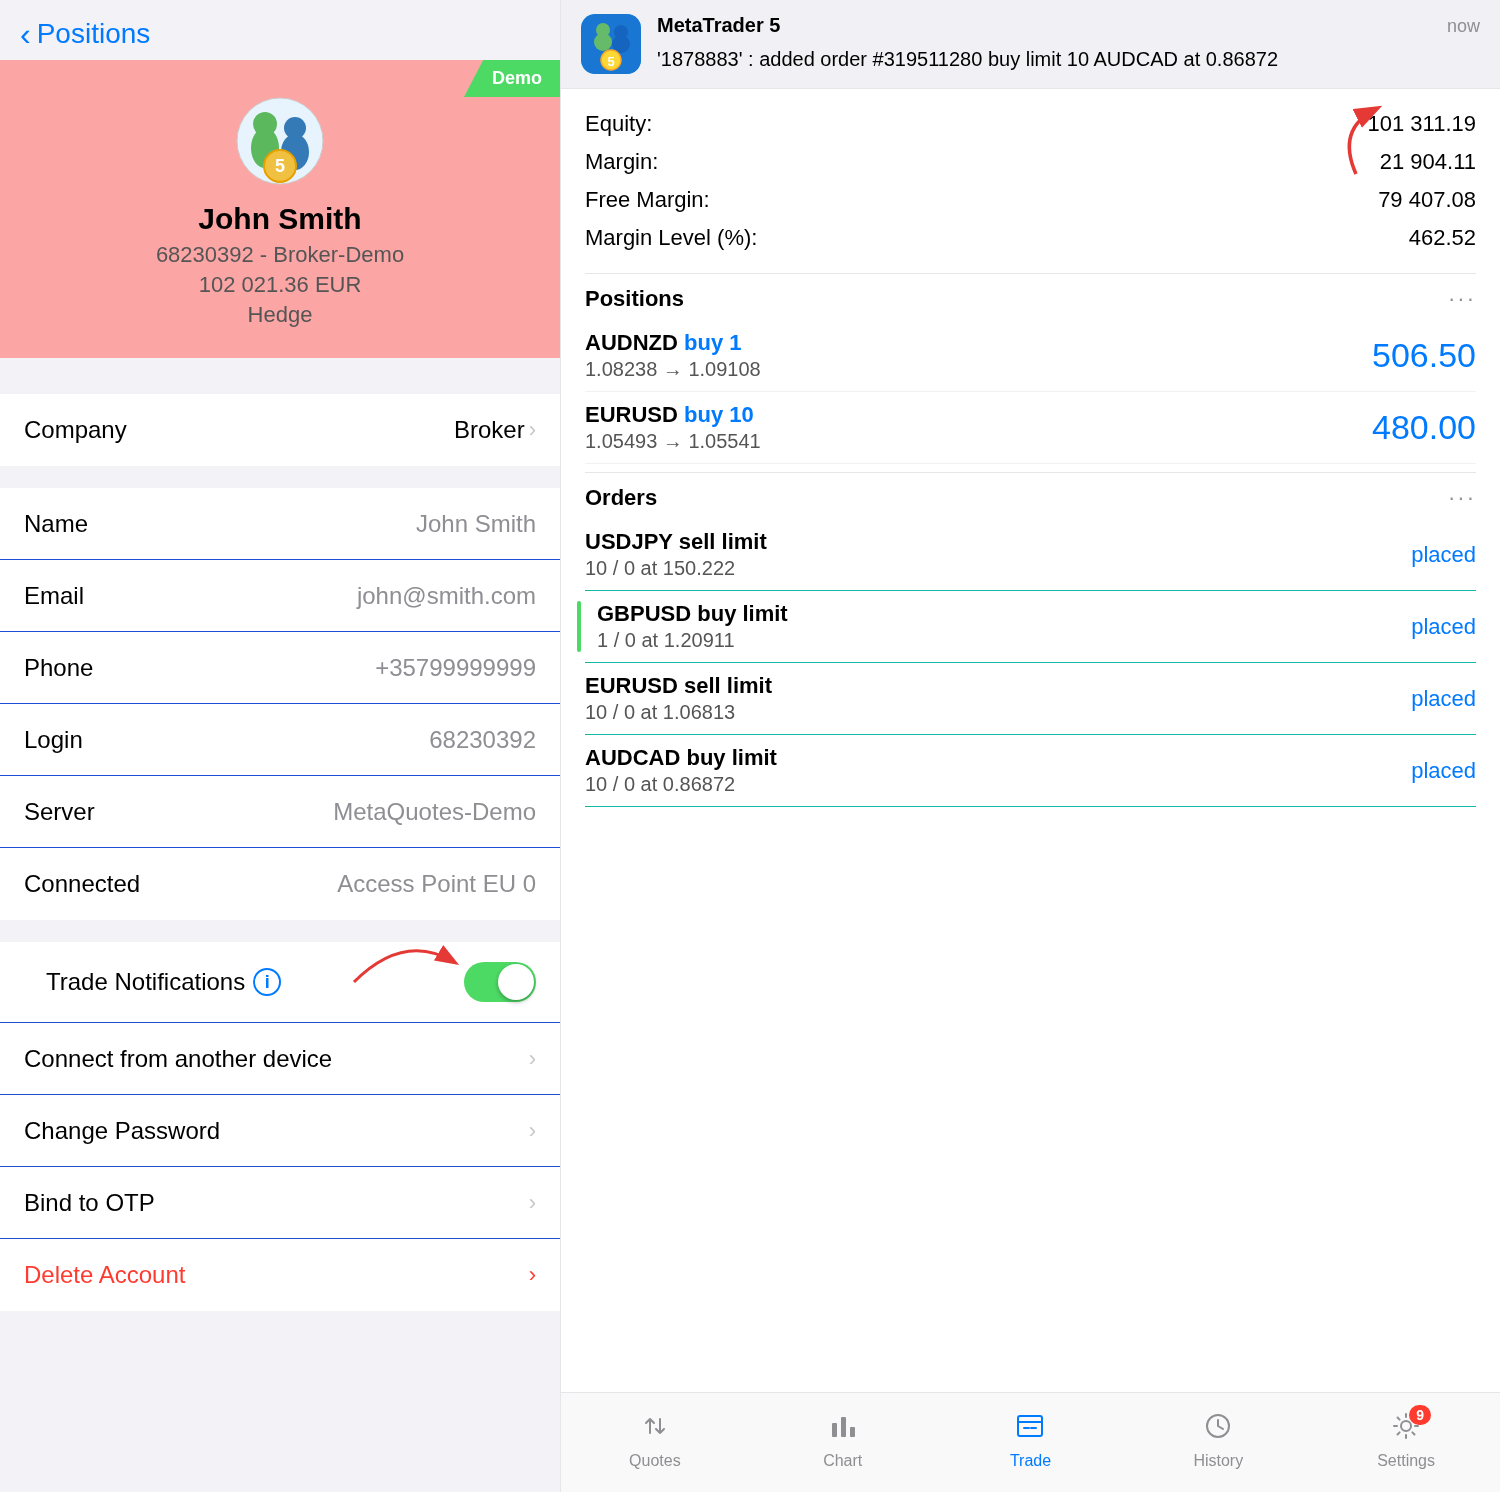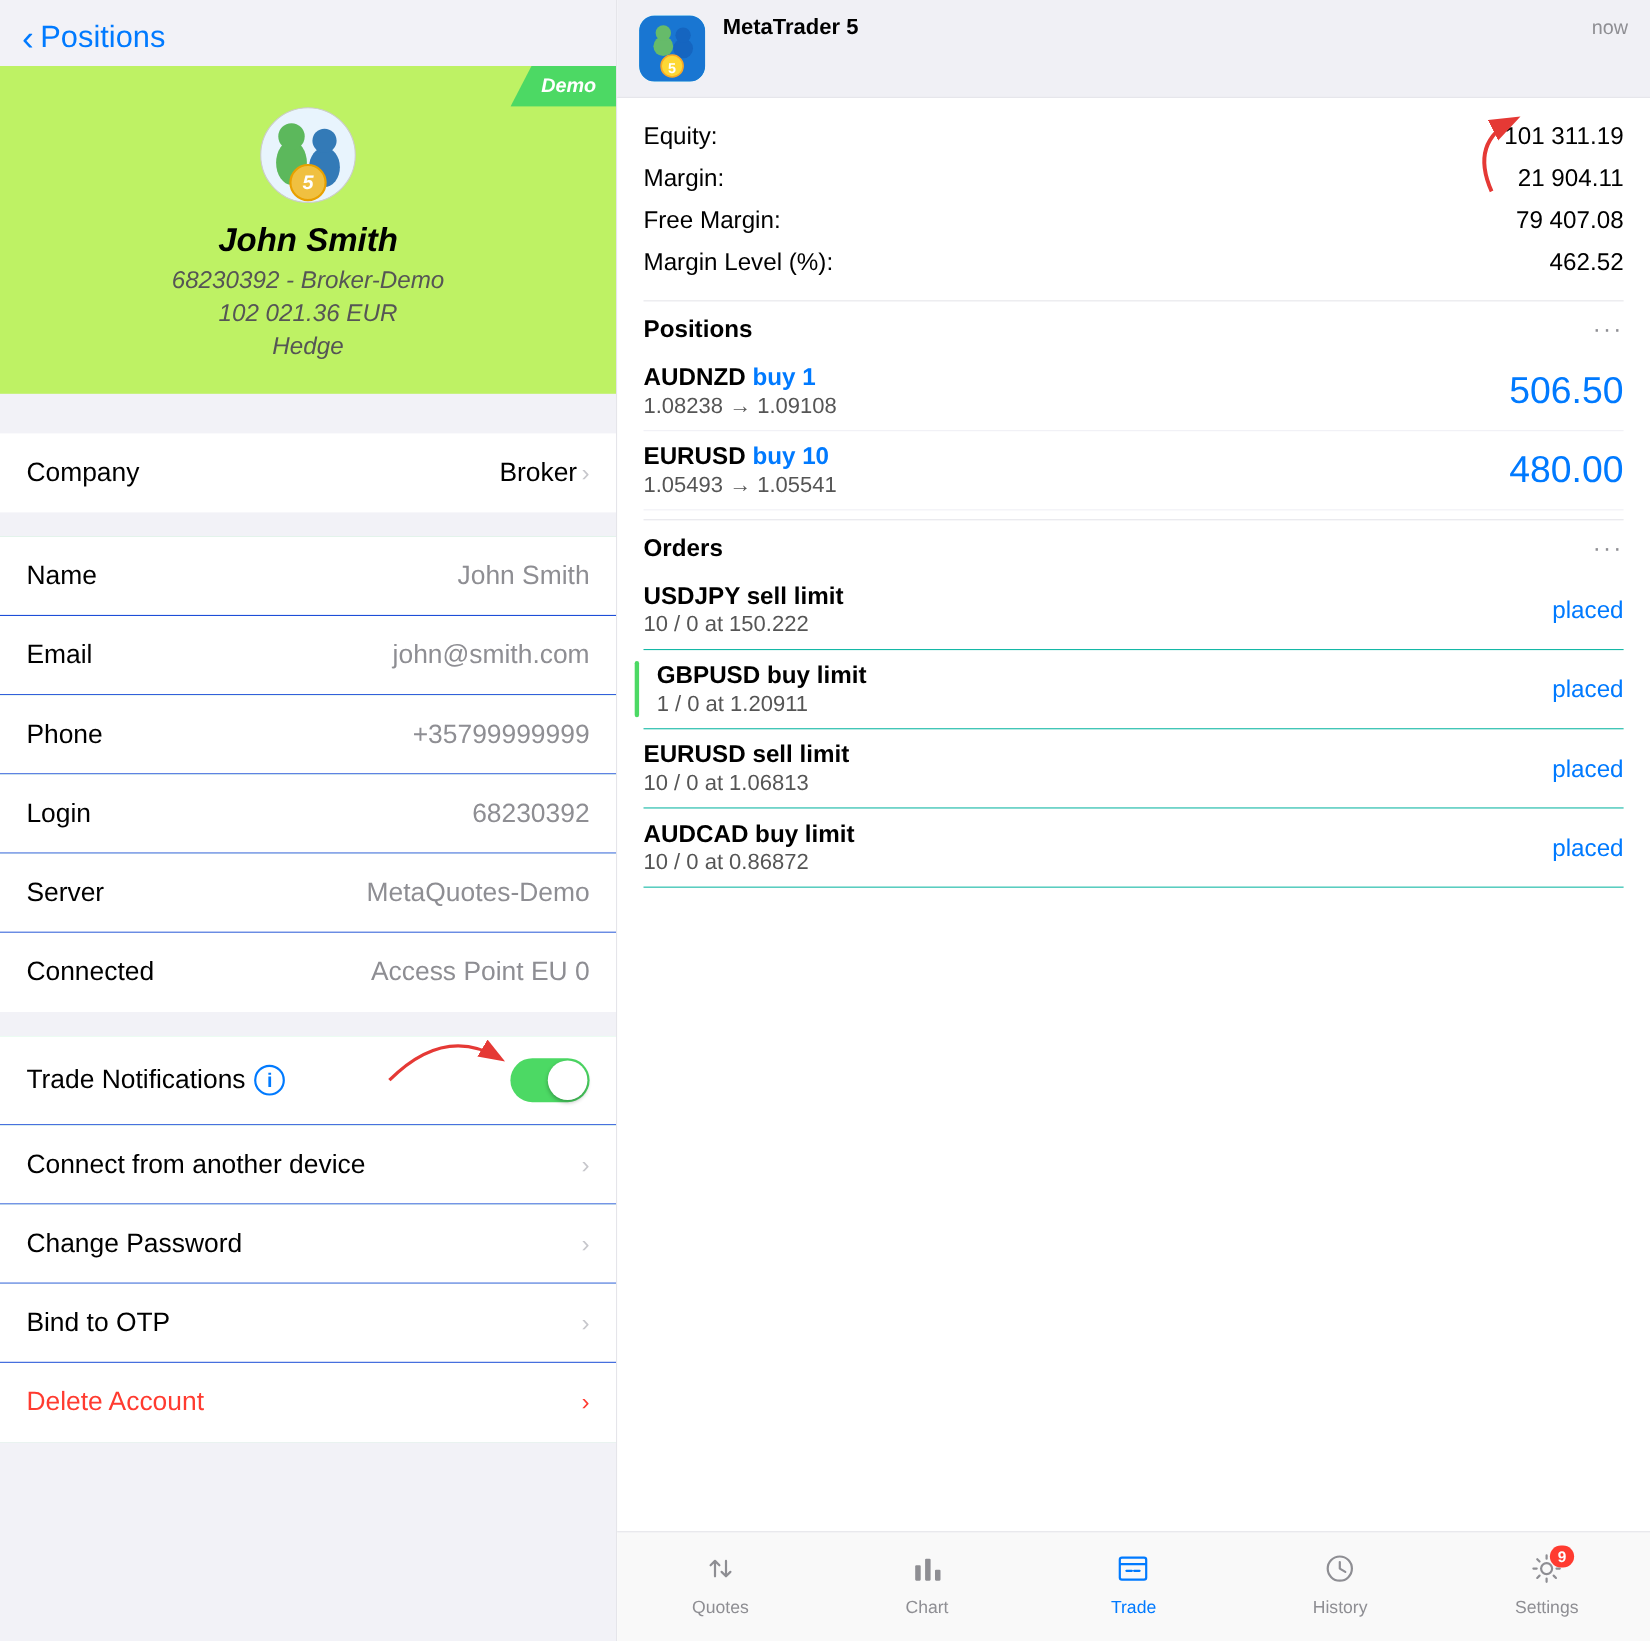--- a/index.html
+++ b/index.html
@@ -42,28 +42,27 @@
       line-height: 1;
       margin-right: 2px;
       color: #007aff;
     }
     .nav-back-label {
       font-size: 28px;
       color: #007aff;
     }
 
     .profile-section {
-      background: #bef264;
+      background: #fca5a5;
       margin: 0;
       padding: 36px 20px 30px 20px;
       display: flex;
       flex-direction: column;
       align-items: center;
       position: relative;
-      font-style: italic;
     }
     .demo-badge {
       position: absolute;
       top: 0;
       right: 0;
       background: #4cd964;
       color: white;
       font-size: 18px;
       font-weight: 600;
       padding: 8px 18px 8px 28px;
@@ -172,20 +171,21 @@
       align-items: center;
       justify-content: center;
       color: #007aff;
       font-size: 18px;
       font-weight: 600;
       margin-left: 8px;
     }
 
     .notif-row .list-item-label {
       display: flex;
+      margin-left: 22px;
     }
 
     .delete-row .list-item-label {
       color: #ff3b30;
       font-size: 24px;
     }
 
     
     .right-panel {
       flex: 1;
@@ -532,20 +532,21 @@
         <circle cx="40" cy="18" r="7" fill="#1565c0"></circle>
         <circle cx="30" cy="46" r="10" fill="#fdd835" stroke="#f9a825" stroke-width="1.5"></circle>
         <text x="30" y="52" text-anchor="middle" font-size="13" font-weight="bold" fill="#fff">5</text>
       </svg>
     </div>
     <div class="notif-content">
       <div class="notif-header">
         <span class="notif-app-name">MetaTrader 5</span>
         <span class="notif-time">now</span>
       </div>
+      <div class="notif-message">'1878883' : added order #319511280 buy limit 10 AUDCAD at 0.86872</div>
     </div>
   </div>
 
   <div class="trade-content">
 
     <div class="metrics-grid" style="position:relative;">
 
       <svg style="position:absolute; right:80px; top:10px; pointer-events:none; overflow:visible;" width="100" height="80" viewBox="0 0 100 80">
         <path d="M 60 75 Q 40 30 80 10" stroke="#e53935" stroke-width="3.5" fill="none" marker-end="url(#arrow2)"></path>
         <defs>

